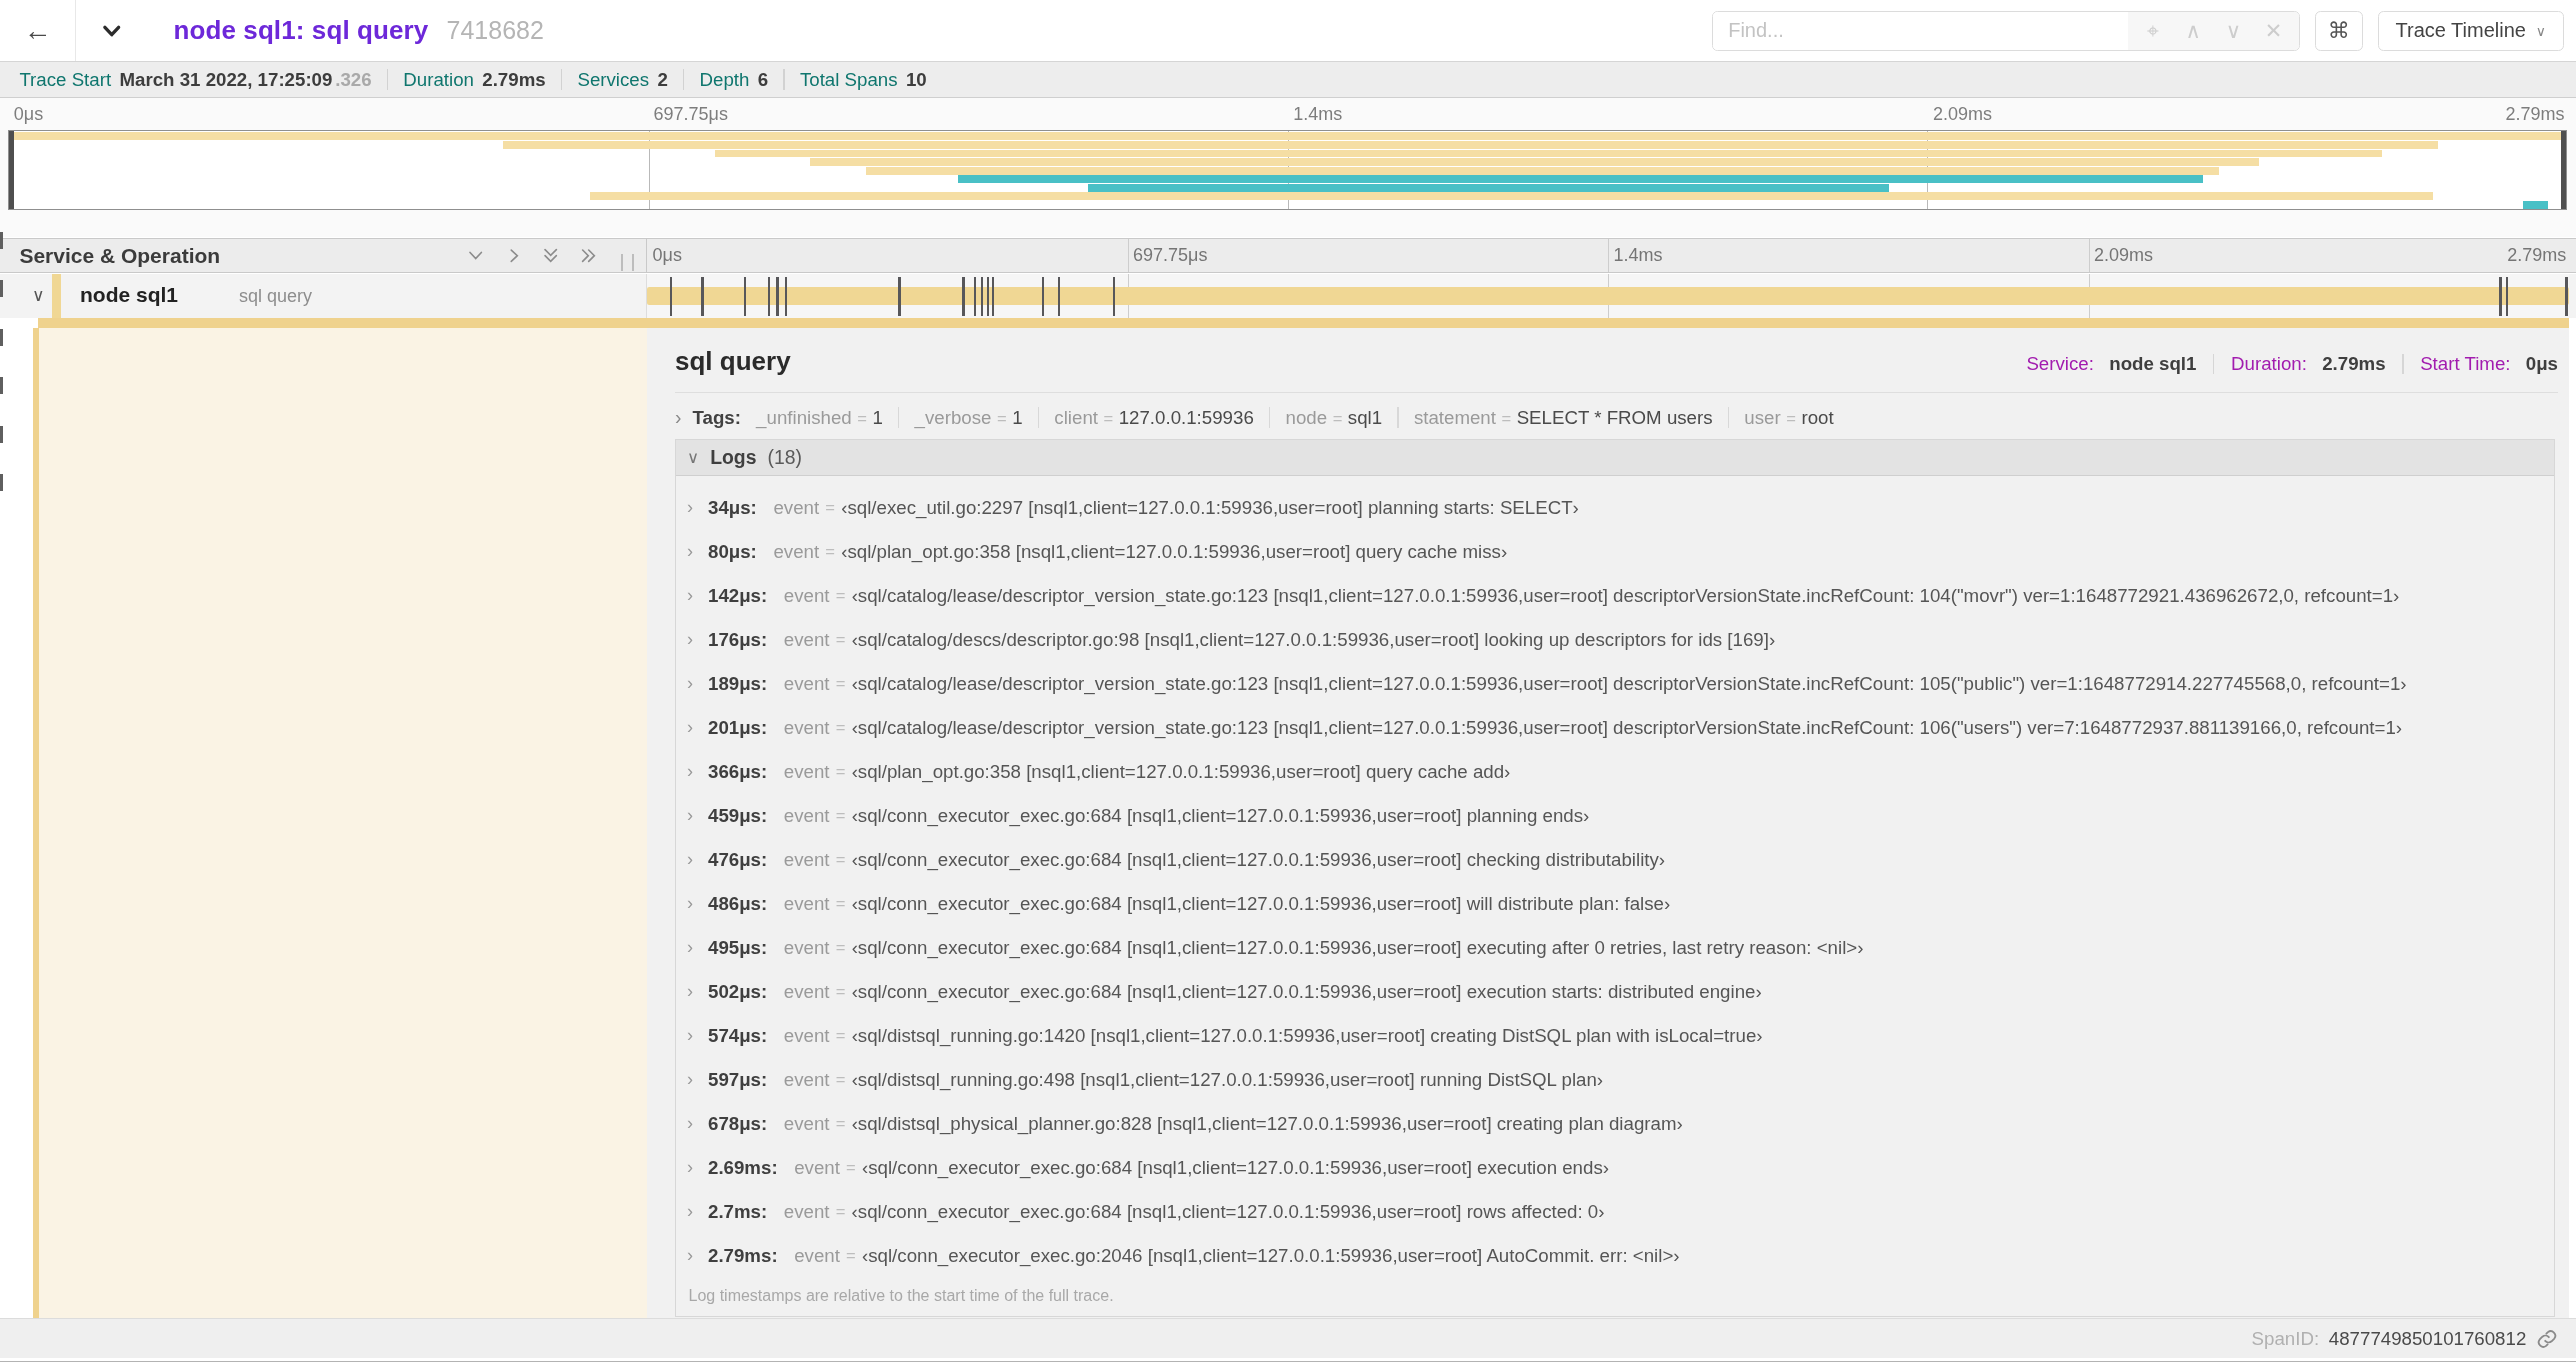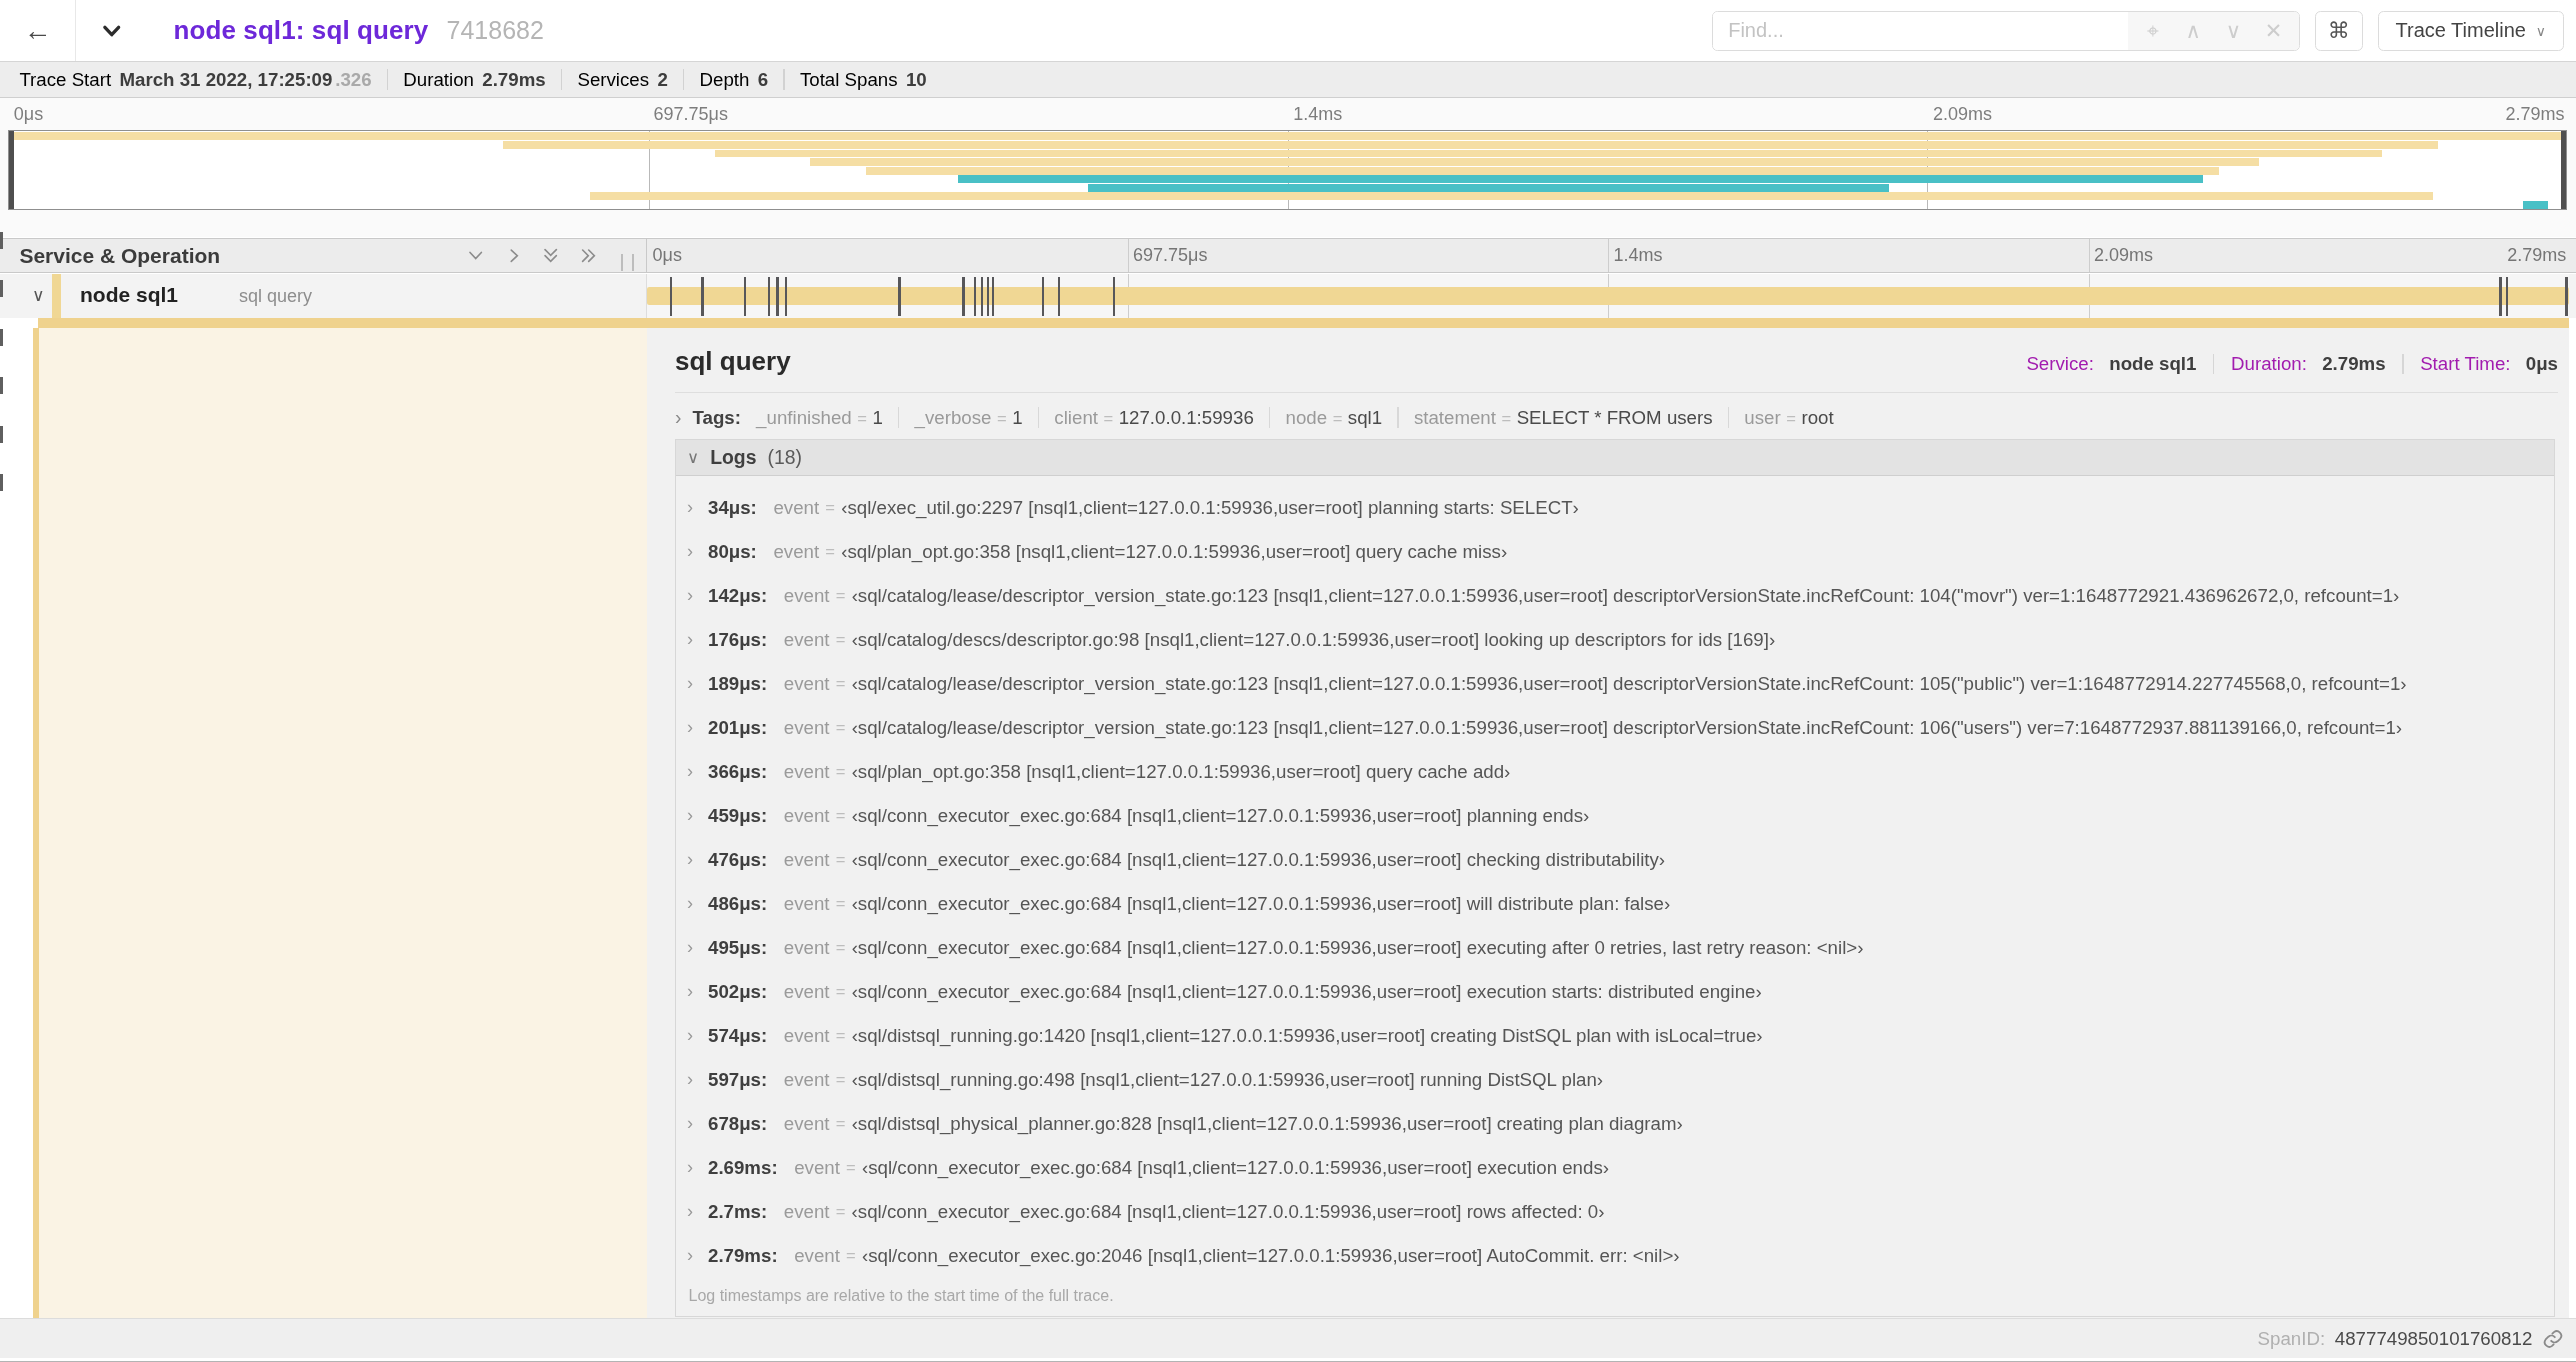--- a/index.html
+++ b/index.html
@@ -25,21 +25,21 @@
     font-size:22px; color:#555; cursor:pointer; }
   .view-btn { height:40px; border:1.4px solid #dcdcdc; border-radius:5.5px; background:#fff; padding:0 16.6px;
     font-size:20px; color:#444; display:flex; align-items:center; gap:9.7px; cursor:pointer; }
   .view-btn .caret { font-size:14px; color:#888; }
 
   
   .summary { position:absolute; left:0; top:61px; width:2576px; height:37px; background:#ededed;
     border-top:0.7px solid #d5d5d5; border-bottom:0.7px solid #cfcfcf;
     display:flex; align-items:center; padding-left:19.4px; font-size:18.7px; }
   .sum-item { display:flex; align-items:baseline; gap:8.3px; }
-  .sum-label { color:#000000; }
+  .sum-label { color:#0f766e; }
   .sum-value { color:#3d3d3d; font-weight:bold; }
   .sum-suffix { color:#a9a9a9; font-weight:bold; margin-left:-5.5px; }
   .sum-sep { width:1.4px; height:21px; background:#d2d2d2; margin:0 15.2px; align-self:center; }
 
   
   .minimap { position:absolute; left:0; top:98px; width:2576px; height:139px; background:#fafafa; }
   .mini-ruler { position:absolute; left:8.3px; top:4.2px; width:2559px; height:25px; font-size:18px; color:#7d7d7d; }
   .mini-ruler .tick-label { position:absolute; top:1.4px; white-space:nowrap; }
   .mini-canvas { position:absolute; left:8.3px; top:32px; width:2559px; height:80px; background:#fff;
     border:1.4px solid #8f8f8f; cursor:crosshair; }
@@ -108,21 +108,21 @@
   .log-row { height:44px; display:flex; align-items:center; padding-left:11px; font-size:18.7px; cursor:pointer; }
   .log-chevron { color:#999; font-size:18px; width:21px; }
   .log-time { font-weight:bold; color:#3f3f3f; margin-right:16.6px; white-space:nowrap; }
   .log-key { color:#9a9a9a; }
   .log-eq { color:#bdbdbd; margin:0 6.2px; font-size:16.6px; }
   .log-value { color:#555; white-space:nowrap; }
   .logs-footnote { padding:9.7px 0 11px 12.5px; font-size:16px; color:#a8a8a8; }
 
   
   .footer-band { position:absolute; left:0; top:1318px; width:2576px; height:40px; background:#efefef;
-    border-top:0.7px solid #dcdcdc; display:flex; align-items:center; justify-content:flex-end; padding-right:12px; gap:9.7px; }
+    border-top:0.7px solid #dcdcdc; display:flex; align-items:center; justify-content:flex-end; padding-right:18px; gap:9.7px; }
   .spanid-label { font-size:18.7px; color:#b0b0b0; }
   .spanid-value { font-size:18.7px; color:#4a4a4a; }
   .link-icon { display:flex; align-items:center; cursor:pointer; }
   .bottom-edge { position:absolute; left:0; top:1361px; width:2576px; height:2.1px; background:#b3b3b3; }
 </style>
 </head>
 <body>
 
 <div class="app">
 

